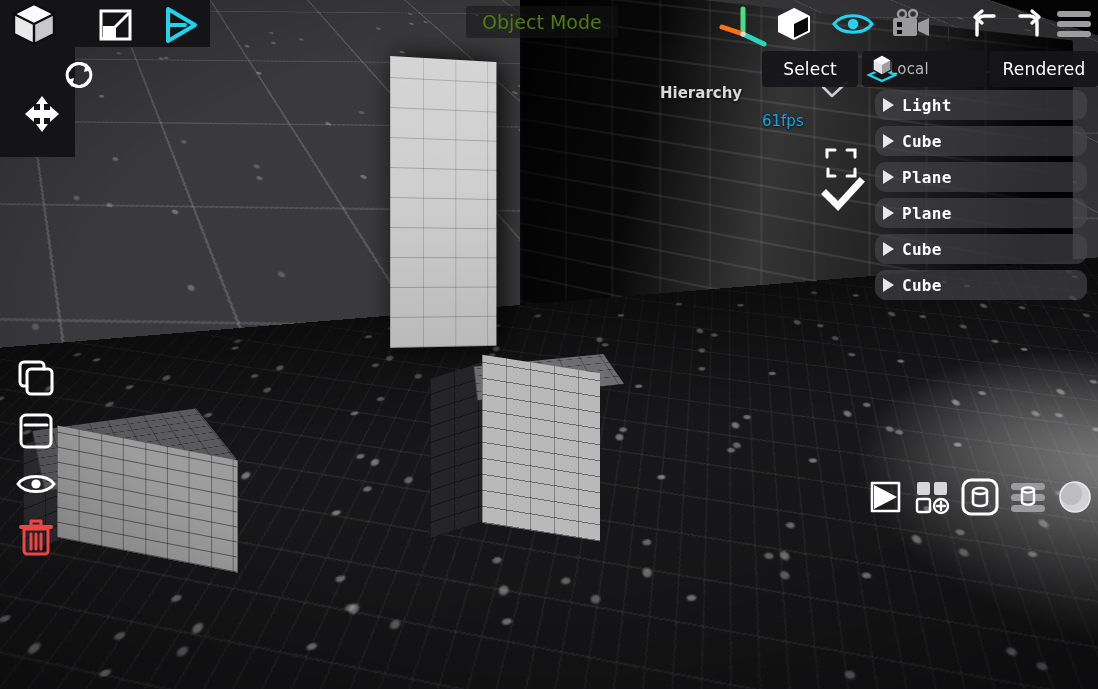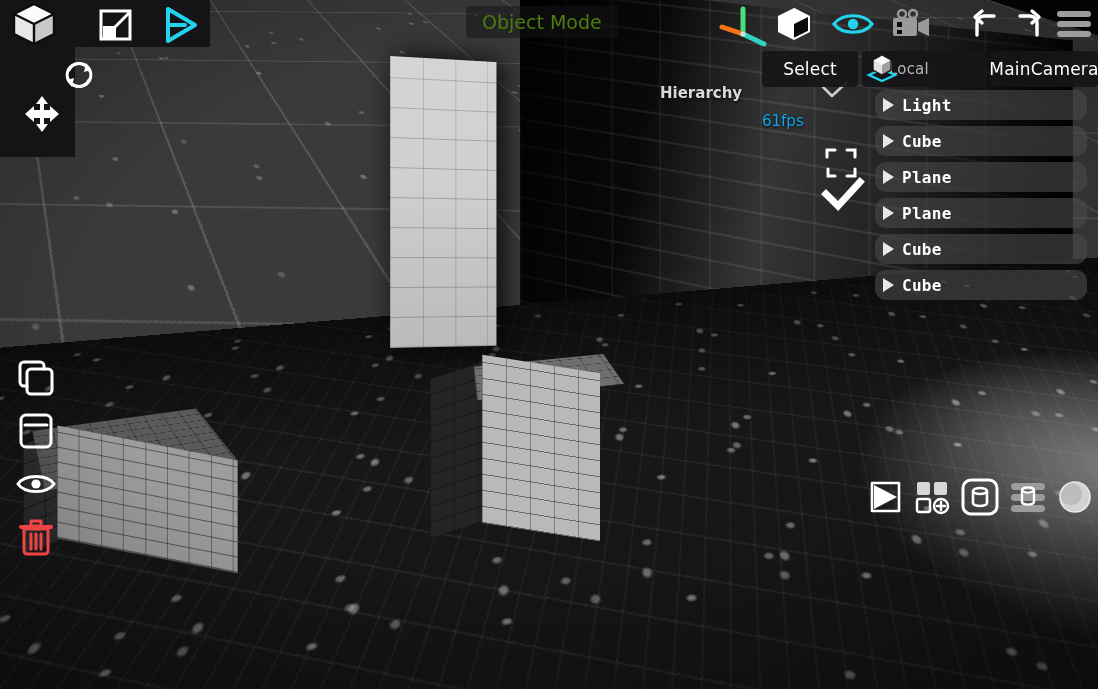--- a/index.html
+++ b/index.html
@@ -366,21 +366,21 @@
   <svg width="32" height="30" viewBox="0 0 32 30">
     <path d="M16 17 L29 23 L16 29 L3 23 Z" fill="none" stroke="#22d3ee" stroke-width="2.4"></path>
     <path d="M16 3 L25 8 V18 L16 23 L7 18 V8 Z" fill="#e3e3e5"></path>
     <path d="M16 3 L25 8 L16 13 L7 8 Z" fill="#fbfbfb"></path>
     <path d="M16 13 L25 8 V18 L16 23 Z" fill="#9f9fa2"></path>
     <path d="M16 3 L25 8 V18 L16 23 L7 18 V8 Z" fill="none" stroke="#1a1a1c" stroke-width="1.4"></path>
   </svg>
 </div>
 
 <div class="tab-pill" id="tab-hierarchy">
-  <span>MainCamera</span>
+  <span>Rendered</span>
 </div>
 
 <div id="hierarchy">
   <div class="h-row">
     <span class="caret"></span>
     <span class="h-label">Light</span>
   </div>
   <div class="h-row">
     <span class="caret"></span>
     <span class="h-label">Cube</span>

